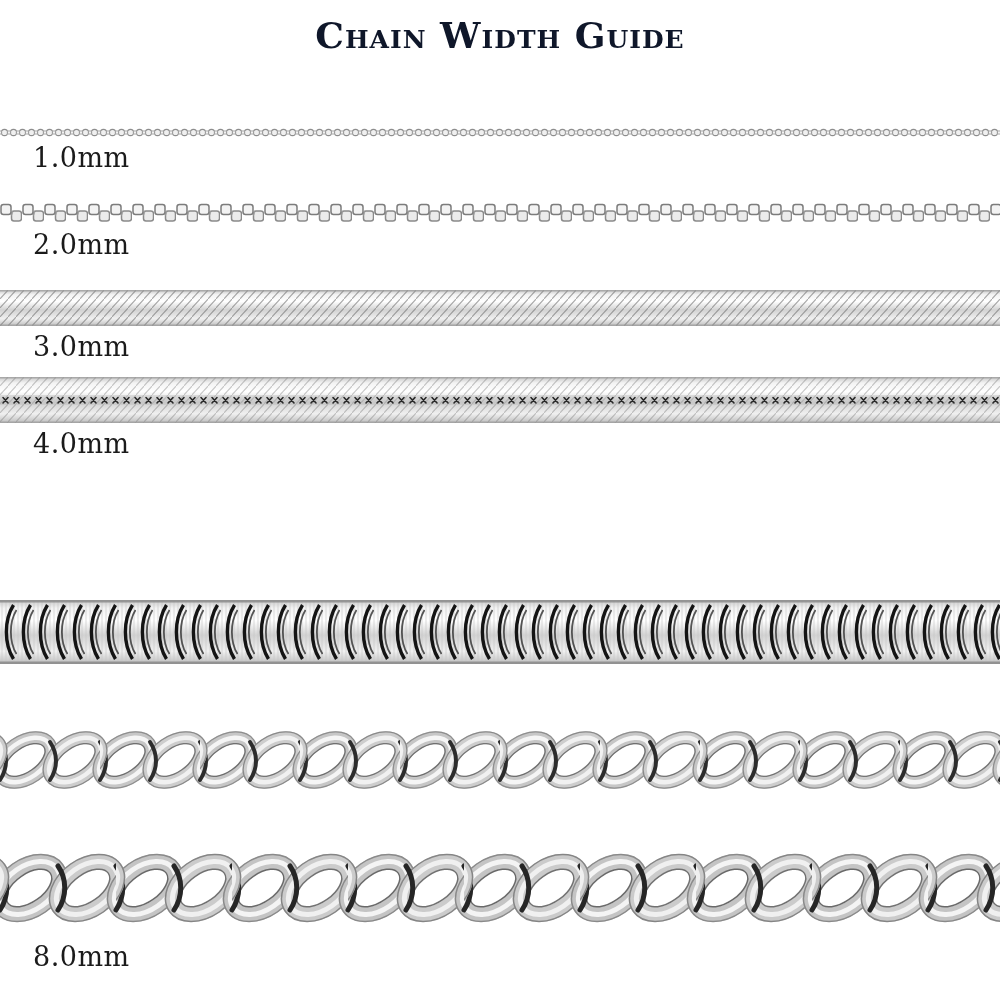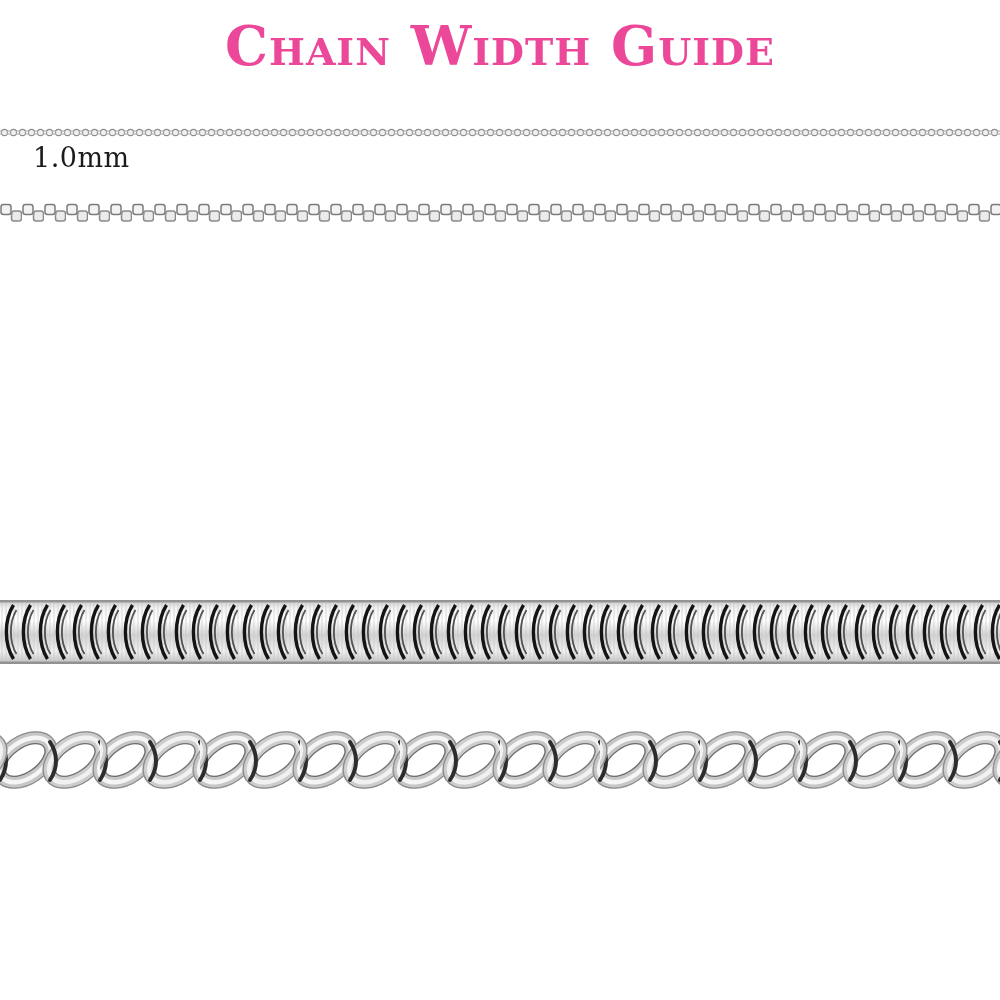--- a/index.html
+++ b/index.html
@@ -2,21 +2,21 @@
 <html><head>
 <meta charset="utf-8">
 <style>
   html,body{margin:0;padding:0;background:#ffffff;}
   .canvas{
     position:relative;width:1000px;height:1000px;background:#ffffff;overflow:hidden;
     font-family:"DejaVu Serif","Liberation Serif",serif;
   }
   .title{
     position:absolute;top:14px;left:0;right:0;text-align:center;
-    font-variant:small-caps;font-size:54px;font-weight:600;color:#ec4899;letter-spacing:1px;
+    font-variant:small-caps;font-size:36px;font-weight:600;color:#0f172a;letter-spacing:1px;
   }
   .row{position:absolute;left:0;width:1000px;}
   .chain{display:block;width:1000px;}
   .lbl{margin:6px 0 0 33px;font-size:27px;color:#1b1b1b;letter-spacing:0.5px;line-height:1.1;}
   .r1{top:128px}.r2{top:202px}.r3{top:290px}.r4{top:377px}
   .r5{top:470px}.r6{top:600px}.r7{top:718px}.r8{top:840px}
 </style>
 </head>
 <body>
 
@@ -120,34 +120,61 @@
     <svg class="chain" height="9">
         <rect width="100%" height="100%" fill="url(#p1)"></rect>
       </svg>
     <div class="lbl">1.0mm</div>
   </div>
 
   <div class="row r2">
     <svg class="chain" height="22">
         <rect width="100%" height="100%" fill="url(#p2)"></rect>
       </svg>
+    <div class="lbl">2.0mm</div>
   </div>
 
+  <div class="row r3">
+    <svg class="chain" height="36">
+      <rect width="100%" height="100%" fill="url(#tube)"></rect>
+      <rect width="100%" height="100%" fill="url(#hatch)" opacity="0.6"></rect>
+      <rect x="0" y="0" width="100%" height="1.5" fill="#9a9a9a" opacity="0.7"></rect>
+      <rect x="0" y="34.5" width="100%" height="1.5" fill="#9a9a9a" opacity="0.7"></rect>
+    </svg>
+    <div class="lbl">3.0mm</div>
+  </div>
 
+  <div class="row r4">
+    <svg class="chain" height="46">
+      <rect width="100%" height="100%" fill="url(#tube)"></rect>
+      <rect width="100%" height="100%" fill="url(#hatch)" opacity="0.38"></rect>
+      <rect x="0" y="18" width="100%" height="10" fill="#b5b5b5" opacity="0.35"></rect>
+      <rect width="100%" height="100%" fill="url(#marks4)"></rect>
+      <rect x="0" y="0" width="100%" height="1.5" fill="#9a9a9a" opacity="0.7"></rect>
+      <rect x="0" y="44.5" width="100%" height="1.5" fill="#9a9a9a" opacity="0.7"></rect>
+    </svg>
+    <div class="lbl">4.0mm</div>
+  </div>
 
 
   <div class="row r6">
     <svg class="chain" height="64">
       <rect width="100%" height="100%" fill="url(#tube)"></rect>
       <rect width="100%" height="100%" fill="url(#ribs)" opacity="0.55"></rect>
       <rect width="100%" height="100%" fill="url(#curves6)"></rect>
       <rect x="0" y="0" width="100%" height="2.5" fill="#7d7d7d" opacity="0.7"></rect>
       <rect x="0" y="61.5" width="100%" height="2.5" fill="#7d7d7d" opacity="0.7"></rect>
     </svg>
   </div>
 
   <div class="row r7">
     <svg class="chain" height="84">
         <rect width="100%" height="100%" fill="url(#rope7)"></rect>
       </svg>
   </div>
 
+  <div class="row r8">
+    <svg class="chain" height="96">
+        <rect width="100%" height="100%" fill="url(#rope8)"></rect>
+      </svg>
+    <div class="lbl">8.0mm</div>
+  </div>
 </div>
 
 </body></html>

